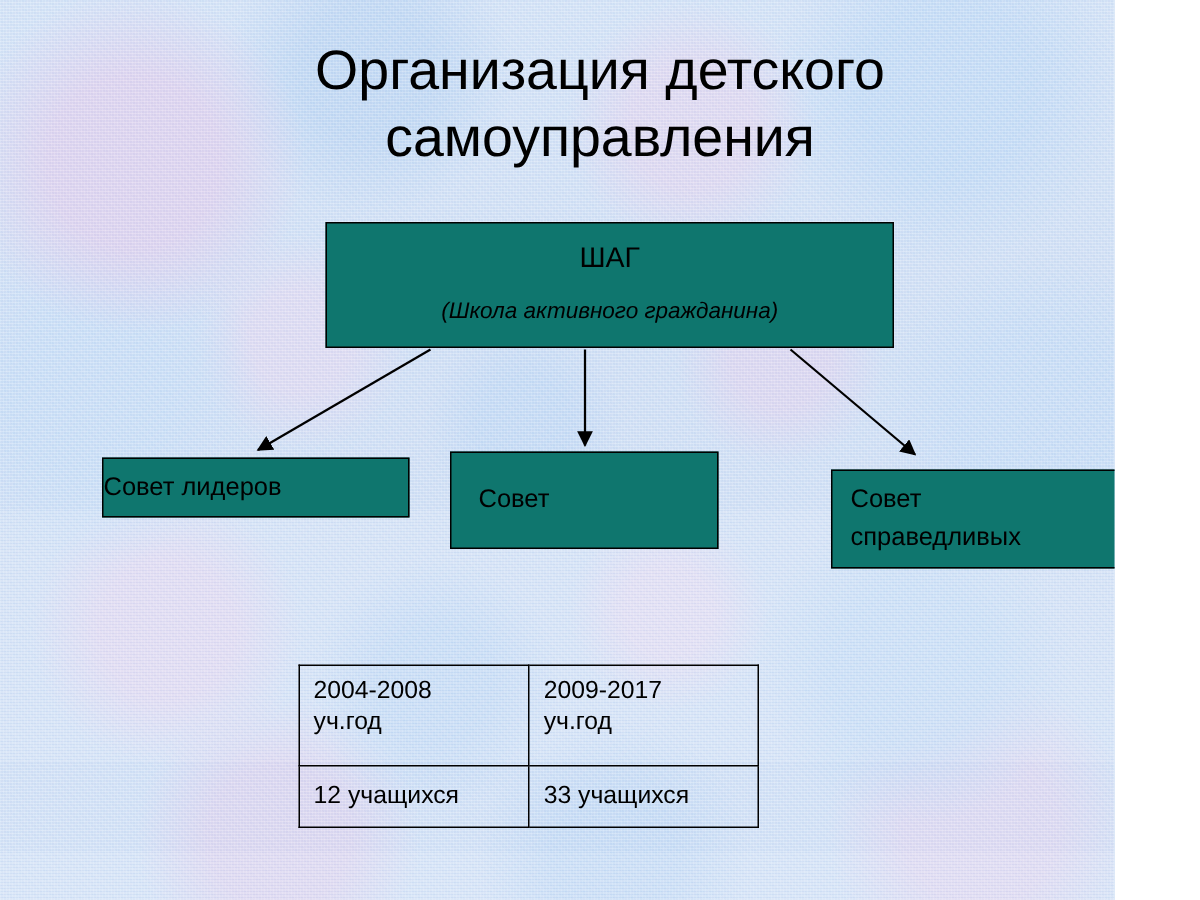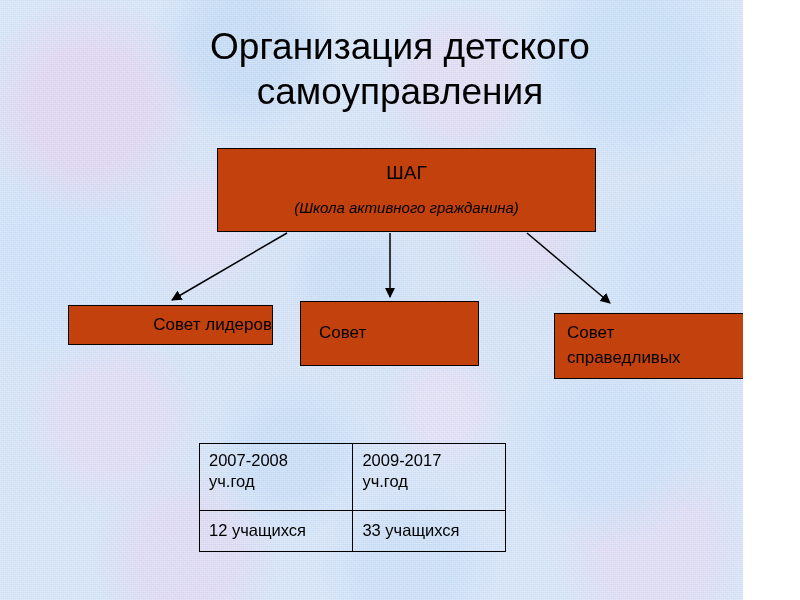--- a/index.html
+++ b/index.html
@@ -69,21 +69,21 @@
     line-height: 1.22;
     color: #000000;
     white-space: pre-line;
     letter-spacing: 0px;
   }
 
   
   .node {
     position: absolute;
     box-sizing: border-box;
-    background-color: #c2410c;
+    background-color: #0f766e;
     border: 1px solid #000000;
     color: #000000;
     font-size: 17px;
     line-height: 1.34;
     display: flex;
     flex-direction: column;
     justify-content: center;
   }
   #node-root {
     left: 217px;
@@ -101,21 +101,21 @@
   #node-root .root-sub {
     font-size: 15px;
     font-style: italic;
   }
 
   #node-leaders {
     left: 68px;
     top: 305px;
     width: 205px;
     height: 40px;
-    align-items: flex-end;
+    align-items: flex-start;
     text-align: center;
   }
   #node-commanders {
     left: 300px;
     top: 301px;
     width: 179px;
     height: 65px;
     align-items: flex-start;
     text-align: left;
     padding-left: 18px;
@@ -205,21 +205,21 @@
   </div>
 
   <div class="node" id="node-fair">
     <div class="l1">Совет</div>
     <div class="l2">справедливых</div>
   </div>
 
   <table id="stats-table">
     <tbody>
       <tr class="head-row">
-        <td class="col-a">2007-2008
+        <td class="col-a">2004-2008
 уч.год</td>
         <td class="col-b">2009-2017
 уч.год</td>
       </tr>
       <tr class="data-row">
         <td class="col-a">12 учащихся</td>
         <td class="col-b">33 учащихся</td>
       </tr>
     </tbody>
   </table>

